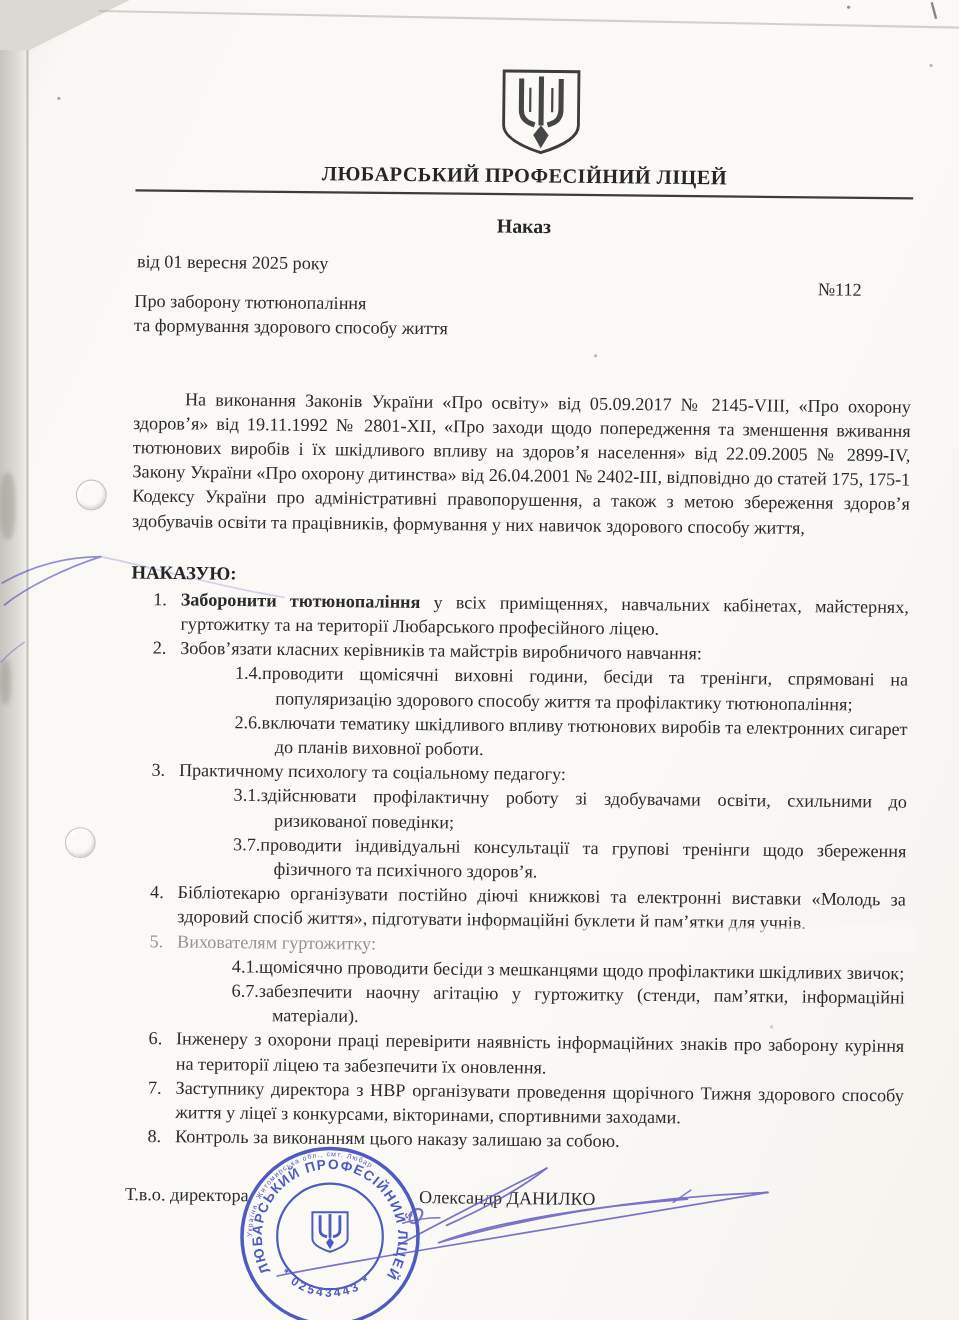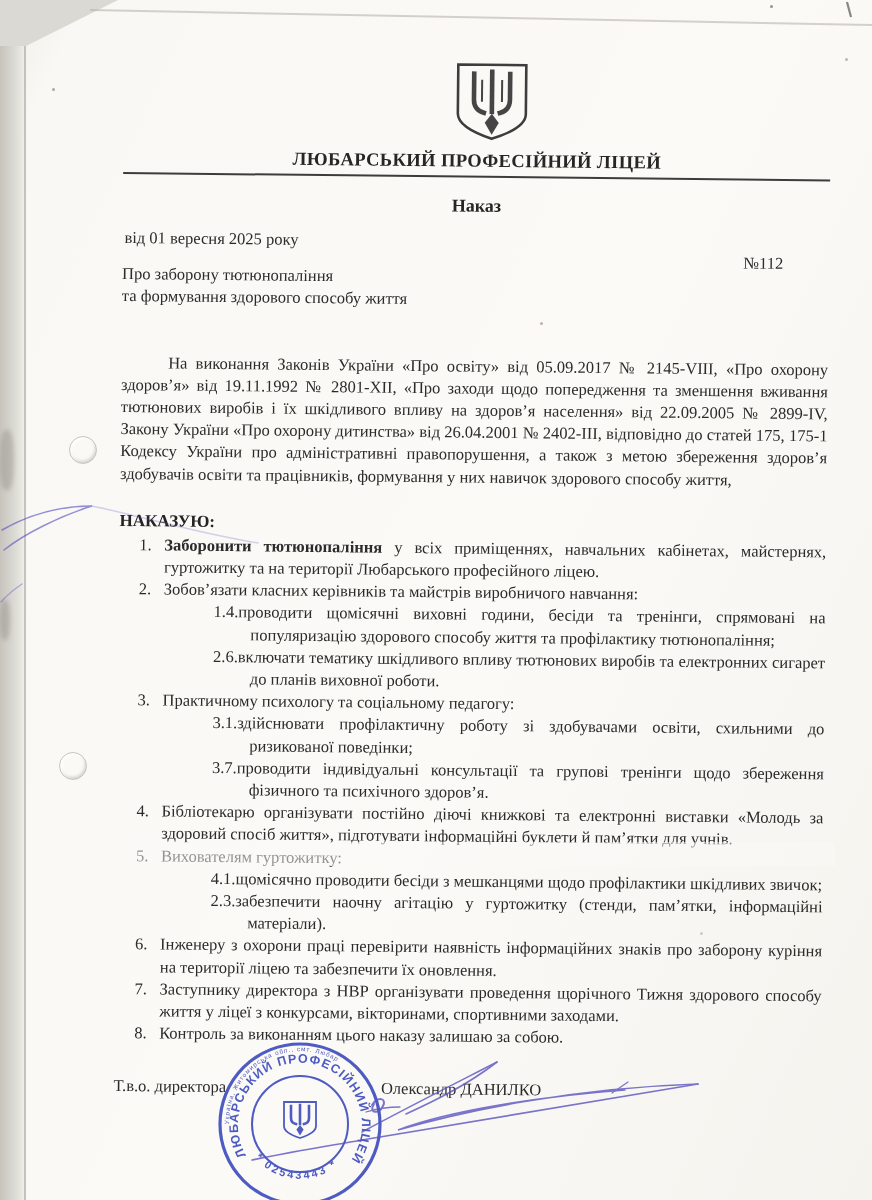--- a/index.html
+++ b/index.html
@@ -111,21 +111,21 @@
       <div class="sub"><span>2.6.</span><span>включати тематику шкідливого впливу тютюнових виробів та електронних сигарет до планів виховної роботи.</span></div>
 
       <div class="item"><span class="num">3.</span><span>Практичному психологу та соціальному педагогу:</span></div>
       <div class="sub"><span>3.1.</span><span>здійснювати профілактичну роботу зі здобувачами освіти, схильними до ризикованої поведінки;</span></div>
       <div class="sub"><span>3.7.</span><span>проводити індивідуальні консультації та групові тренінги щодо збереження фізичного та психічного здоров’я.</span></div>
 
       <div class="item"><span class="num">4.</span><span>Бібліотекарю організувати постійно діючі книжкові та електронні виставки «Молодь за здоровий спосіб життя», підготувати інформаційні буклети й пам’ятки для учнів.</span></div>
 
       <div class="item"><span class="num">5.</span><span>Вихователям гуртожитку:</span></div>
       <div class="sub"><span>4.1.</span><span>щомісячно проводити бесіди з мешканцями щодо профілактики шкідливих звичок;</span></div>
-      <div class="sub"><span>2.3.</span><span>забезпечити наочну агітацію у гуртожитку (стенди, пам’ятки, інформаційні матеріали).</span></div>
+      <div class="sub"><span>6.7.</span><span>забезпечити наочну агітацію у гуртожитку (стенди, пам’ятки, інформаційні матеріали).</span></div>
 
       <div class="item"><span class="num">6.</span><span>Інженеру з охорони праці перевірити наявність інформаційних знаків про заборону куріння на території ліцею та забезпечити їх оновлення.</span></div>
       <div class="item"><span class="num">7.</span><span>Заступнику директора з НВР організувати проведення щорічного Тижня здорового способу життя у ліцеї з конкурсами, вікторинами, спортивними заходами.</span></div>
       <div class="item"><span class="num">8.</span><span>Контроль за виконанням цього наказу залишаю за собою.</span></div>
     </div>
 
     <div class="sig-row">
       <span>Т.в.о. директора</span>
       <span class="sig-name">Олександр ДАНИЛКО</span>
     </div>

